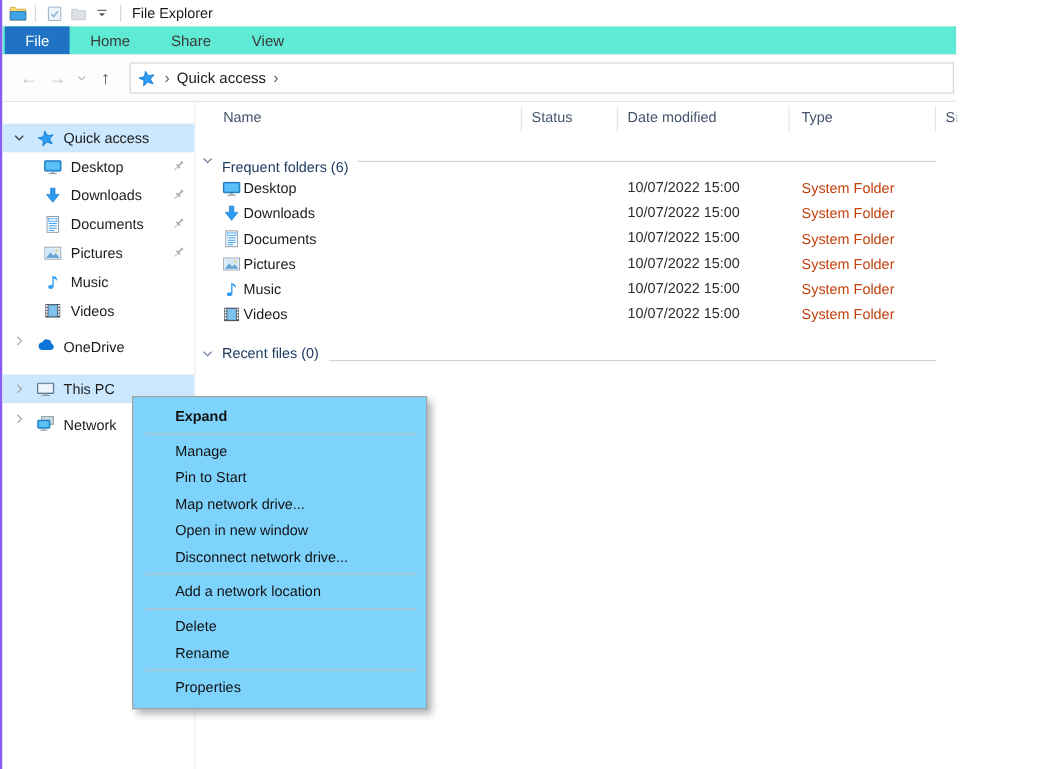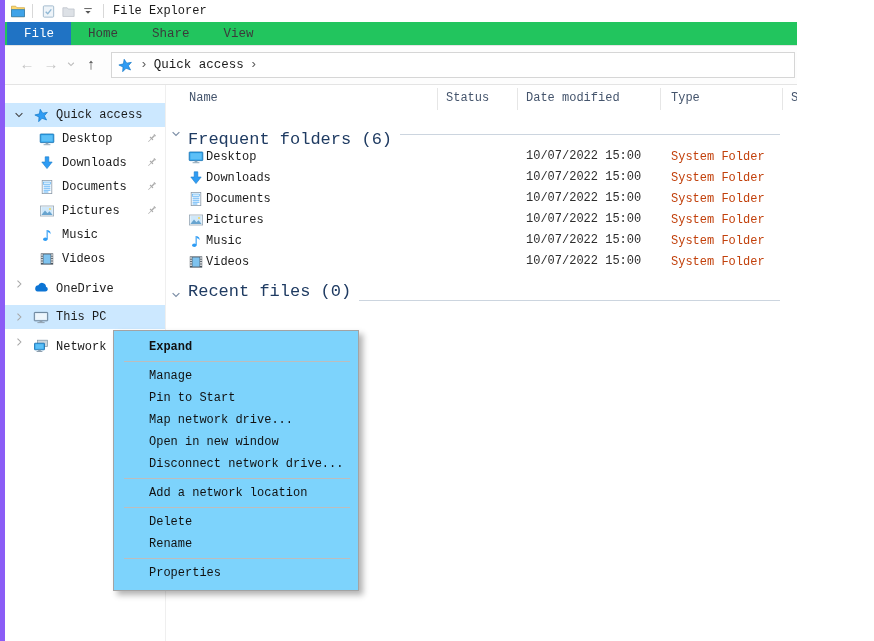--- a/index.html
+++ b/index.html
@@ -1,30 +1,30 @@
 <!DOCTYPE html>
 <html><head>
 <meta charset="utf-8">
 <style>
   * { margin:0; padding:0; box-sizing:border-box; }
   html,body { background:#fff; }
   body { font-family:"Liberation Sans","DejaVu Sans",sans-serif; color:#1b1b1b; }
 
   .window{ position:relative; width:797px; height:641px; background:#fff;
-           border-left:5px solid #8b5cf6; overflow:hidden; font-size:12px;font-family:Liberation Mono, monospace; }
+           border-left:2px solid #8b5cf6; overflow:hidden; font-size:12px; }
 
   
   .titlebar{ height:22px; display:flex; align-items:center; padding-left:4px; background:#fff; }
   .titlebar .icon{ display:inline-flex; align-items:center; justify-content:center; width:18px; height:18px; }
   .tb-sep{ width:1px; height:14px; background:#d8d8d8; margin:0 5px; }
   .tb-title{ font-size:12px; color:#1a1a1a; margin-left:4px; }
   .qat-btn{ display:inline-flex; align-items:center; justify-content:center; width:20px; height:18px; cursor:default; }
 
   
-  .ribbon{ height:24px; background:#22c55e; display:flex; align-items:stretch;
+  .ribbon{ height:24px; background:#5eead4; display:flex; align-items:stretch;
            border-bottom:1px solid #e4e4e4; }
   .tab{ padding:0 17px; display:flex; align-items:center; font-size:12.5px; color:#3b3b3b; cursor:default; }
   .tab.active{ background:#2073c4; color:#fff; margin-left:2px; }
 
   
   .navbar{ height:39px; display:flex; align-items:center; background:#fdfdfd;
            border-bottom:1px solid #e4e4e4; padding-left:10px; }
   .nav-btn{ font-size:15px; color:#c3c3c3; width:24px; text-align:center; cursor:default; }
   .nav-btn.small{ width:16px; }
   .nav-btn.up{ color:#4a4a4a; }
@@ -39,31 +39,31 @@
   .sidebar{ width:160px; padding-top:18px; background:#fff; flex:none; }
   .tree-row{ position:relative; height:24px; display:flex; align-items:center; cursor:default; }
   .tree-row.selected{ background:#cce8ff; }
   .tree-row .chev{ position:absolute; left:8px; top:6px; width:12px; height:12px; }
   .tree-row .t-icon{ display:inline-flex; width:16px; height:16px; align-items:center; justify-content:center; flex:none; }
   .tree-row.lvl0 .t-icon{ margin-left:28px; }
   .tree-row.lvl1 .t-icon{ margin-left:34px; }
   .tree-row .t-label{ margin-left:7px; font-size:12px; color:#1b1b1b; white-space:nowrap; }
   .tree-row .pin{ position:absolute; right:7px; top:5px; width:13px; height:13px; }
   .tree-row.grp{ margin-top:1px;align-items:flex-end; }
-  .tree-row.grp-8{ margin-top:9px; }
+  .tree-row.grp-8{ margin-top:16px; }
 
   .content{ position:relative; flex:1; border-left:1px solid #efefef; }
 
   .col-headers{ position:relative; height:28px; }
   .col-h{ position:absolute; top:6px; font-size:12px; color:#44546c; white-space:nowrap; cursor:default; }
   .col-div{ position:absolute; top:3px; width:1px; height:22px; background:#e6e6e6; }
 
   .group-header{ position:relative; height:20px; display:flex; align-items:center; margin-right:17px; }
   .group-header .g-chev{ width:12px; height:12px; margin-left:4px; margin-top:2px; flex:none; }
-  .group-header .g-label{ margin-left:6px; font-size:17px; color:#1f3b62; white-space:nowrap; cursor:default;margin-top:12px; }
+  .group-header .g-label{ margin-left:6px; font-size:12px; color:#1f3b62; white-space:nowrap; cursor:default;margin-top:12px; }
   .group-header .g-rule{ flex:1; height:1px; background:#ccd5df; margin-left:8px; margin-top:2px; }
   .group-header.first{ margin-top:10px; }
   .group-header.second{ margin-top:8px;align-items:flex-end; }
 
   .rows{ margin-top:4px; }
   .f-row{ position:relative; height:21px; cursor:default; }
   .f-row .r-icon{ position:absolute; left:22px; top:2px; width:16px; height:16px; display:inline-flex; align-items:center; justify-content:center; }
   .f-row .r-name{ position:absolute; left:40px; top:3px; font-size:12px; color:#1b1b1b; }
   .f-row .r-date{ position:absolute; left:360px; top:2px; font-size:12px; color:#2d2d2d; }
   .f-row .r-type{ position:absolute; left:505px; top:3px; font-size:12px; color:#c2410c; }

